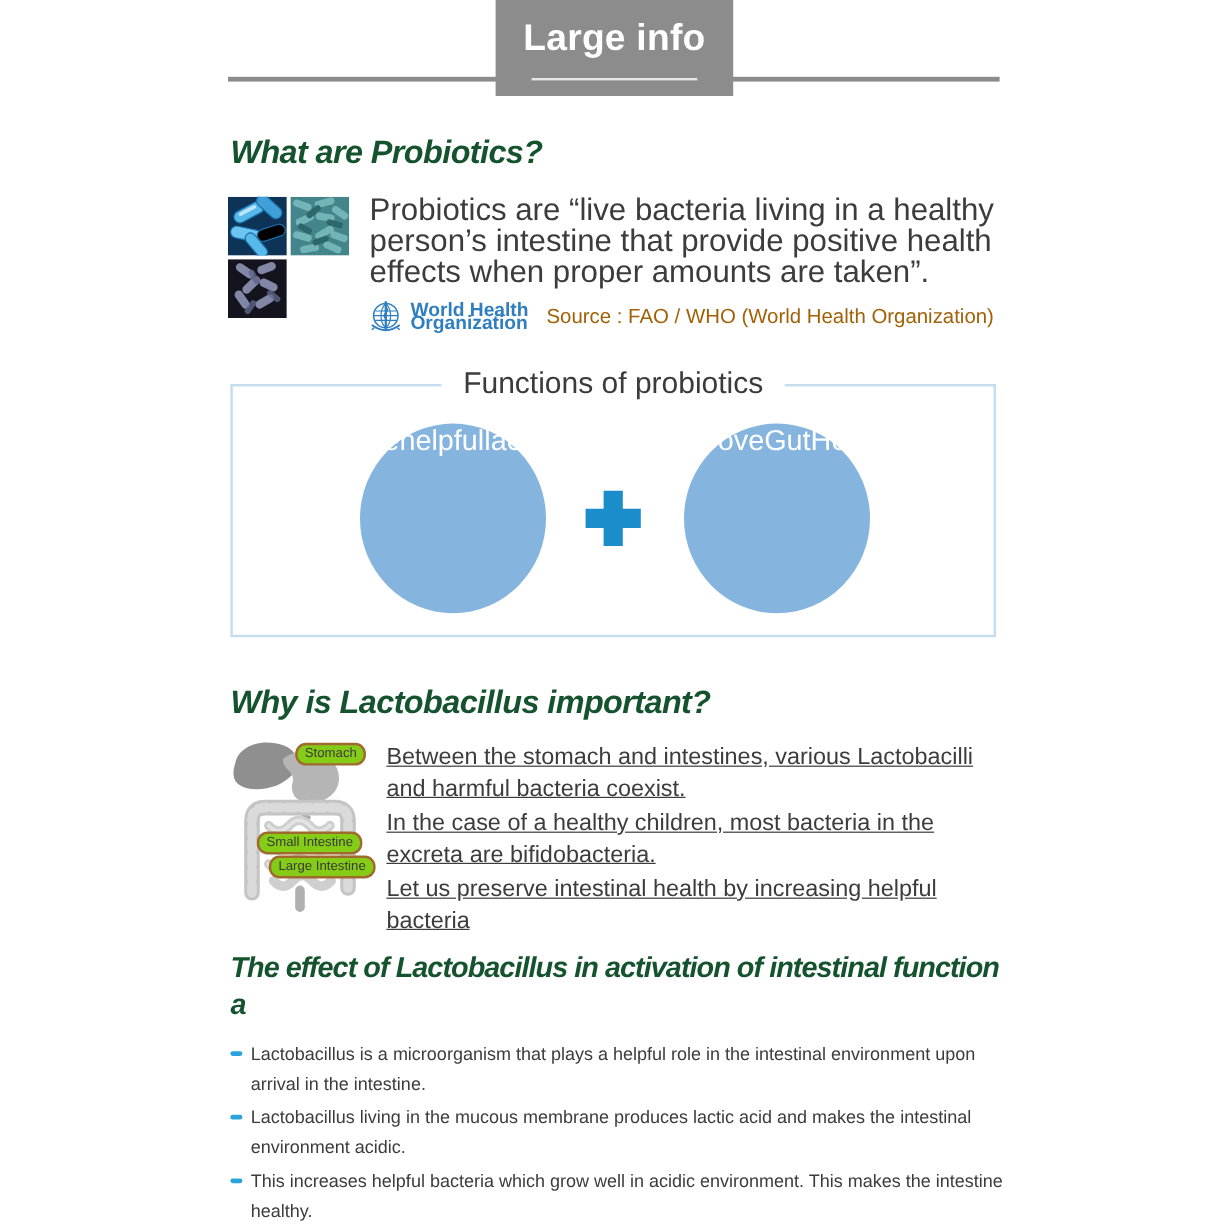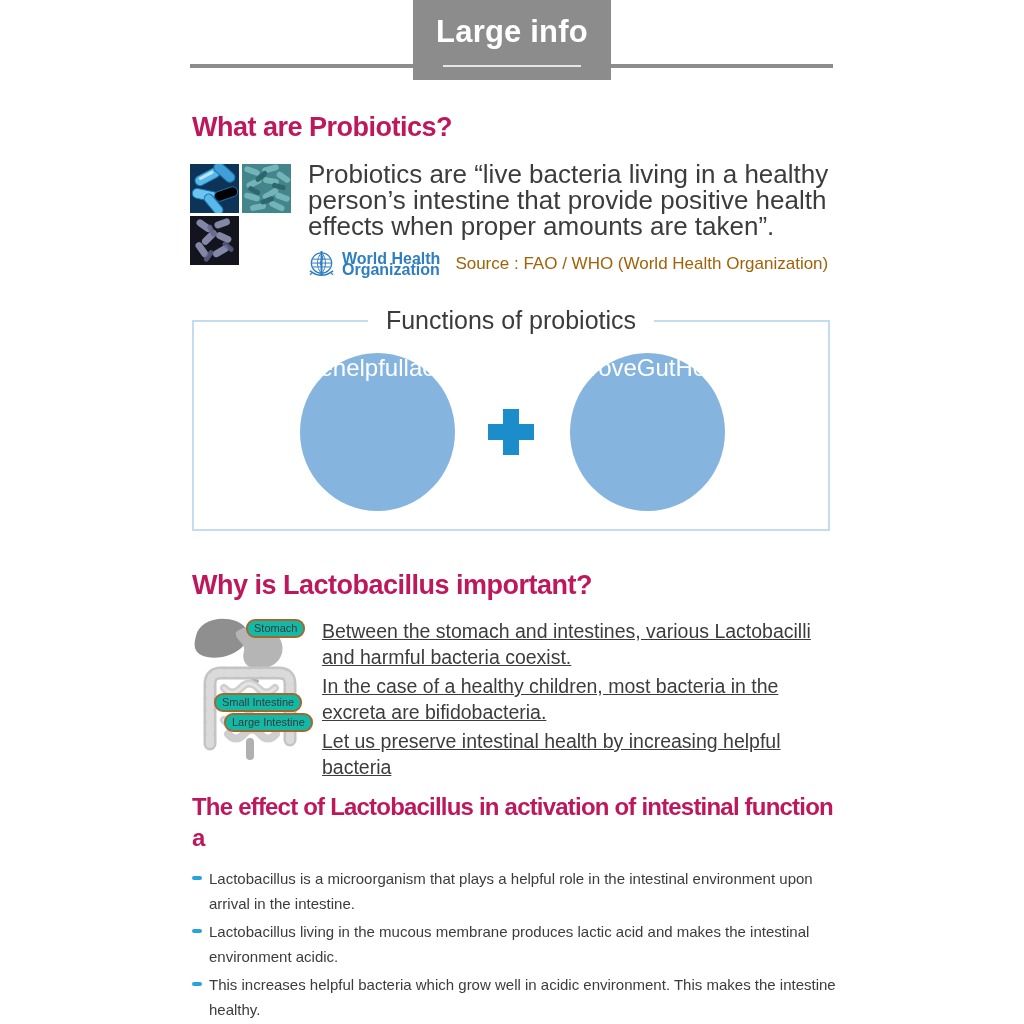--- a/index.html
+++ b/index.html
@@ -13,21 +13,21 @@
   .header-line { position:absolute; left:190px; top:64px; width:643px; height:4px; background:#8c8c8c; }
   .header-box {
     position:absolute; left:413px; top:0; width:198px; height:80px; background:#8c8c8c;
     display:flex; justify-content:center;
   }
   .header-title { margin-top:14px; font-size:31px; font-weight:bold; color:#ffffff; letter-spacing:0.2px; }
   .header-underline { position:absolute; left:30px; bottom:13px; width:138px; height:2px; background:#e6e6e6; }
 
   
   .sec-heading {
-    position:absolute; font-weight:bold; color:#be185d; letter-spacing:-0.5px;
+    position:absolute; font-weight:bold; color:#14532d; letter-spacing:-0.5px;font-style:italic;
   }
   .h-what { left:192px; top:112px; font-size:27px; }
   .h-why  { left:192px; top:570px; font-size:27px; }
   .h-effect { left:192px; top:791px; font-size:24px; width:652px; line-height:31px; letter-spacing:-0.8px; }
 
   
   .bact { position:absolute; width:49px; height:49px; }
   .bact svg { display:block; width:100%; height:100%; }
   .bact-1 { left:190px; top:164px; }
   .bact-2 { left:242px; top:164px; }
@@ -55,21 +55,21 @@
   }
   .circle-left { left:300px; top:353px; }
   .circle-right { left:570px; top:353px; }
   .plus-wrap { position:absolute; left:485px; top:406px; width:52px; height:52px; }
   .plus-wrap svg { display:block; width:100%; height:100%; }
 
   
   .gut-fig { position:absolute; left:186px; top:612px; width:128px; height:148px; }
   .gut-fig svg { display:block; width:100%; height:100%; }
   .gut-label {
-    position:absolute; border:2px solid #a06a2e; border-radius:9px; background:#14b8a6;
+    position:absolute; border:2px solid #a06a2e; border-radius:9px; background:#84cc16;
     font-size:11px; color:#3a3a3a; padding:1px 6px; line-height:13px; white-space:nowrap;
   }
   .gl-stomach { left:60px; top:7px; }
   .gl-small   { left:28px; top:81px; }
   .gl-large   { left:38px; top:101px; }
 
   .s2-text { position:absolute; left:322px; top:618px; width:516px; font-size:19.5px; line-height:26px; color:#3c3c3c; }
   .s2-text p { margin:0 0 3px 0;text-decoration:underline; }
 
   

